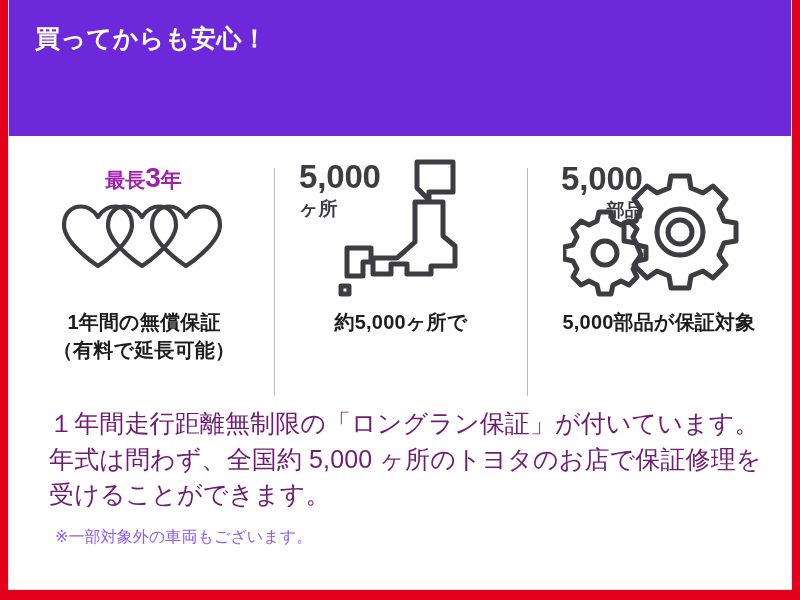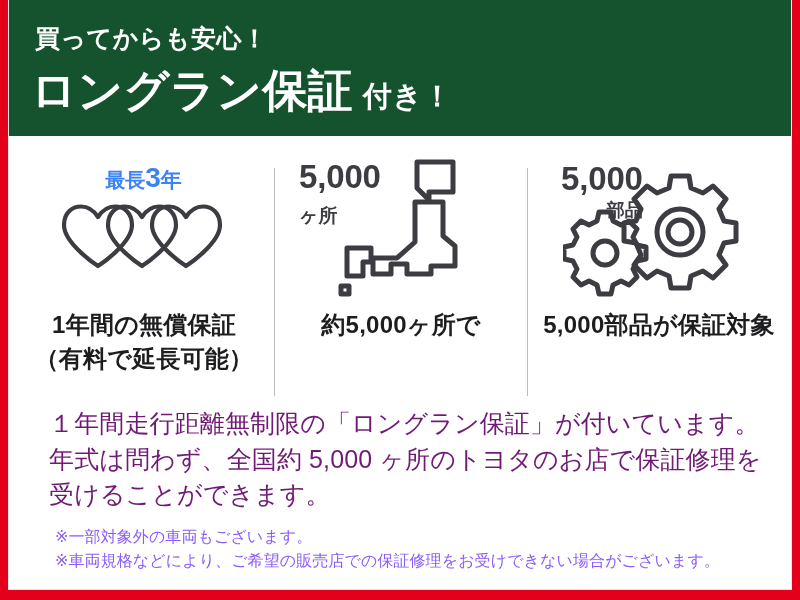--- a/index.html
+++ b/index.html
@@ -34,21 +34,21 @@
     overflow: hidden;
   }
 
   
   .banner {
     position: absolute;
     left: 0;
     top: 0;
     width: 784px;
     height: 136px;
-    background: #14532d;
+    background: #6d28d9;
     box-sizing: border-box;
     color: #ffffff;
   }
   .banner-sub {
     position: absolute;
     left: 26px;
     top: 26px;
     font-size: 25px;
     font-weight: bold;
     letter-spacing: 0.02em;
@@ -109,34 +109,34 @@
     height: 158px;
   }
 
   .col-caption {
     position: absolute;
     left: 0;
     right: 0;
     top: 158px;
     text-align: center;
     color: #1d1d1f;
-    font-size: 24px;
+    font-size: 20px;
     font-weight: bold;
     line-height: 1.42;
     letter-spacing: 0.01em;
   }
   .col-caption div { white-space: nowrap; }
 
   
   .c1-title {
     position: absolute;
     left: 0; right: 1px;
     top: 14px;
     text-align: center;
-    color: #3b82f6;
+    color: #a21caf;
     line-height: 1;
     white-space: nowrap;
   }
   .c1-title .t-sm { font-size: 20px; font-weight: bold; }
   .c1-title .t-lg { font-size: 28px; font-weight: bold; }
   .c1-title .t-md { font-size: 21px; font-weight: bold; }
   .hearts {
     position: absolute;
     left: 50%;
     top: 50px;
@@ -155,21 +155,21 @@
   .c2-num .n-big {
     font-size: 33px;
     font-weight: bold;
     letter-spacing: -0.005em;
     display: block;
   }
   .c2-num .n-sm {
     font-size: 19px;
     font-weight: bold;
     display: block;
-    margin-top: 13px;
+    margin-top: 6px;
   }
   .japan {
     position: absolute;
     left: 52px;
     top: 0px;
   }
 
   
   .c3-num {
     position: absolute;
@@ -225,24 +225,20 @@
   .notes div { white-space: nowrap; }
 </style>
 </head>
 <body>
 
 <div id="poster">
   <div class="card">
 
     <div class="banner">
       <div class="banner-sub">買ってからも安心！</div>
-      <div class="banner-main">
-        <span class="banner-main-big">ロングラン保証</span>
-        <span class="banner-main-small">付き！</span>
-      </div>
     </div>
 
     <div class="features">
 
       <div class="divider divider-1"></div>
       <div class="divider divider-2"></div>
 
       <div class="col col-1">
         <div class="icon-area">
           <div class="c1-title">
@@ -314,17 +310,16 @@
         <div class="col-caption">
           <div>5,000部品が保証対象</div>
         </div>
       </div>
     </div>
 
     <div class="body-copy">１年間走行距離無制限の「ロングラン保証」が付いています。年式は問わず、全国約 5,000 ヶ所のトヨタのお店で保証修理を受けることができます。</div>
 
     <div class="notes">
       <div>※一部対象外の車両もございます。</div>
-      <div>※車両規格などにより、ご希望の販売店での保証修理をお受けできない場合がございます。</div>
     </div>
 
   </div>
 </div>
 
 </body></html>

